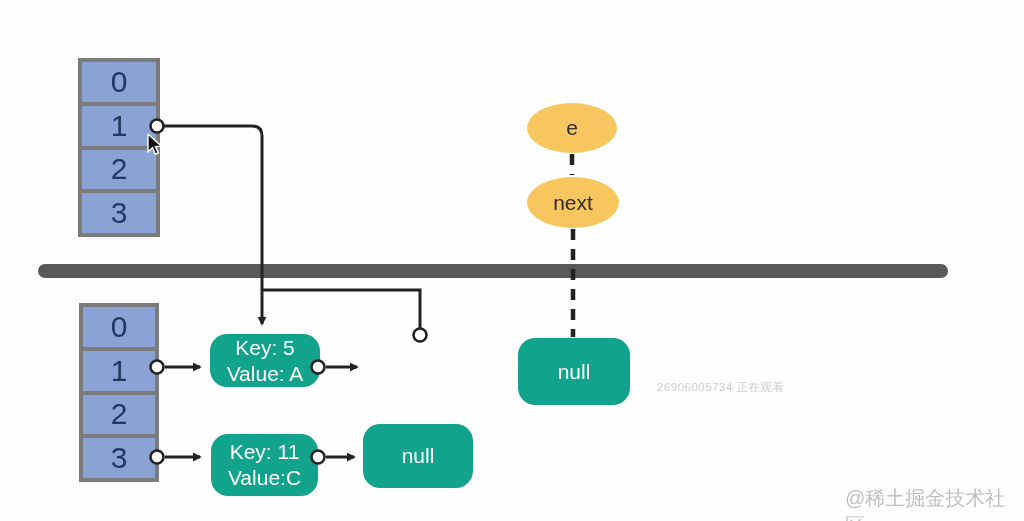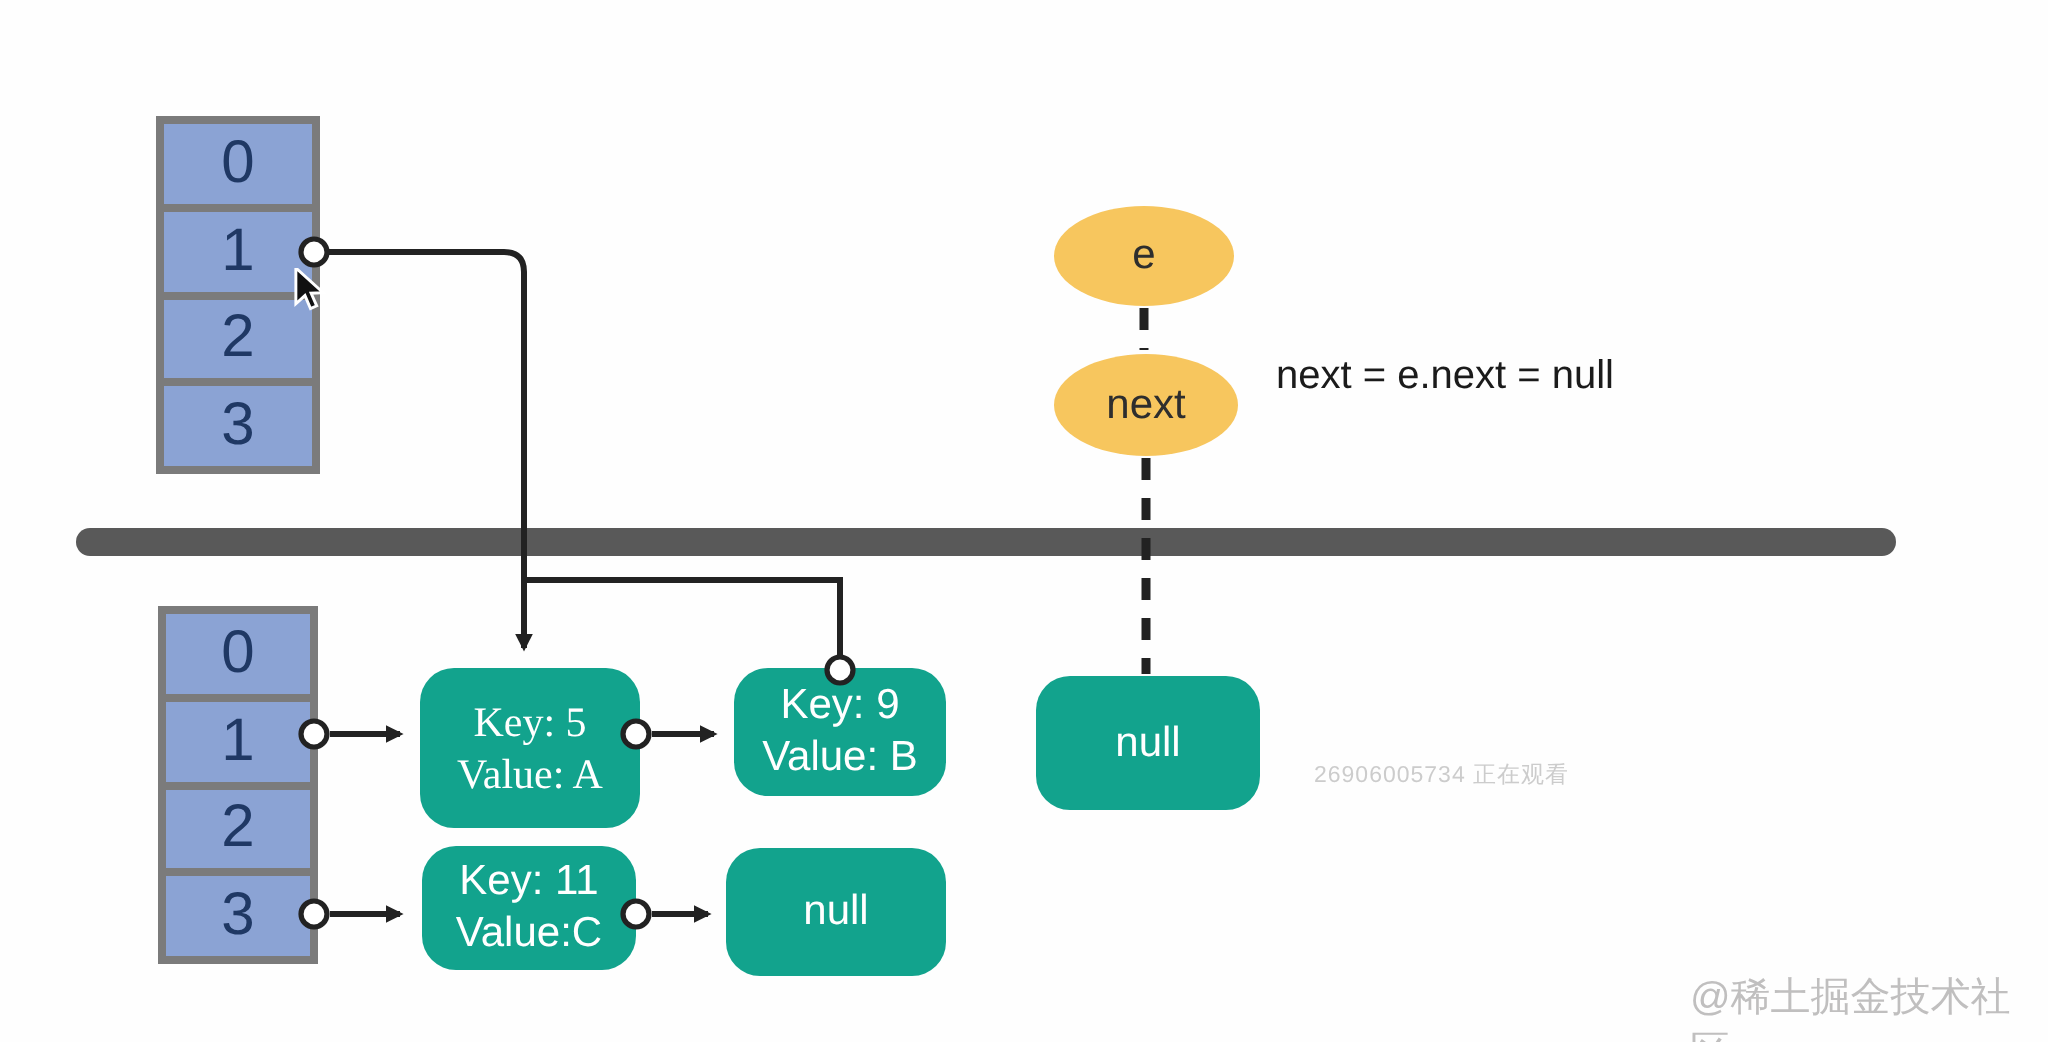--- a/index.html
+++ b/index.html
@@ -34,23 +34,23 @@
   }
 
   
   .node{
     position:absolute;box-sizing:border-box;z-index:2;
     background:var(--node-green,#12a38d);
     border-radius:17px;color:#fff;
     display:flex;flex-direction:column;align-items:center;justify-content:center;
     font-size:21px;line-height:26px;
   }
-  #node-key5 {left:210px;top:334px;width:110px;height:80px;font-family:Liberation Serif, serif;}
+  #node-key5 {left:210px;top:334px;width:110px;height:53px;}
   #node-key9 {left:367px;top:334px;width:106px;height:64px;}
-  #node-key11{left:211px;top:423px;width:107px;height:62px;}
+  #node-key11{left:211px;top:434px;width:107px;height:62px;}
   #node-null-chain{left:363px;top:424px;width:110px;height:64px;}
   #node-null-next {left:518px;top:338px;width:112px;height:67px;}
 
   
   .ptr{
     position:absolute;z-index:2;
     background:var(--ellipse-yellow,#f7c65e);
     border-radius:50%;
     display:flex;align-items:center;justify-content:center;
     color:#2e2e2e;font-size:21px;
@@ -116,44 +116,39 @@
         <span>3</span>
       </div>
   </div>
 
   <div class="divider"></div>
 
   <div class="node" id="node-key5">
     <span>Key: 5</span>
     <span>Value: A</span>
   </div>
-  <div class="node" id="node-key9">
-    <span>Key: 9</span>
-    <span>Value: B</span>
-  </div>
   <div class="node" id="node-key11">
     <span>Key: 11</span>
     <span>Value:C</span>
   </div>
   <div class="node" id="node-null-chain">
     <span>null</span>
   </div>
   <div class="node" id="node-null-next">
     <span>null</span>
   </div>
 
   <div class="ptr" id="ptr-e">
     <span>e</span>
   </div>
   <div class="ptr" id="ptr-next">
     <span>next</span>
   </div>
 
   <div class="code">
-    <div>next = e.next = null</div>
   </div>
 
   <div class="wm-viewer">26906005734 正在观看</div>
   <div class="wm-community">@稀土掘金技术社区</div>
 
   <svg class="overlay" width="1024" height="521" viewBox="0 0 1024 521" aria-hidden="true">
     <defs>
       <marker id="arw" markerWidth="9" markerHeight="9" refX="7.2" refY="4.5" orient="auto" markerUnits="userSpaceOnUse">
         <path d="M0,0 L9,4.5 L0,9 z" fill="#222"></path>
       </marker>

